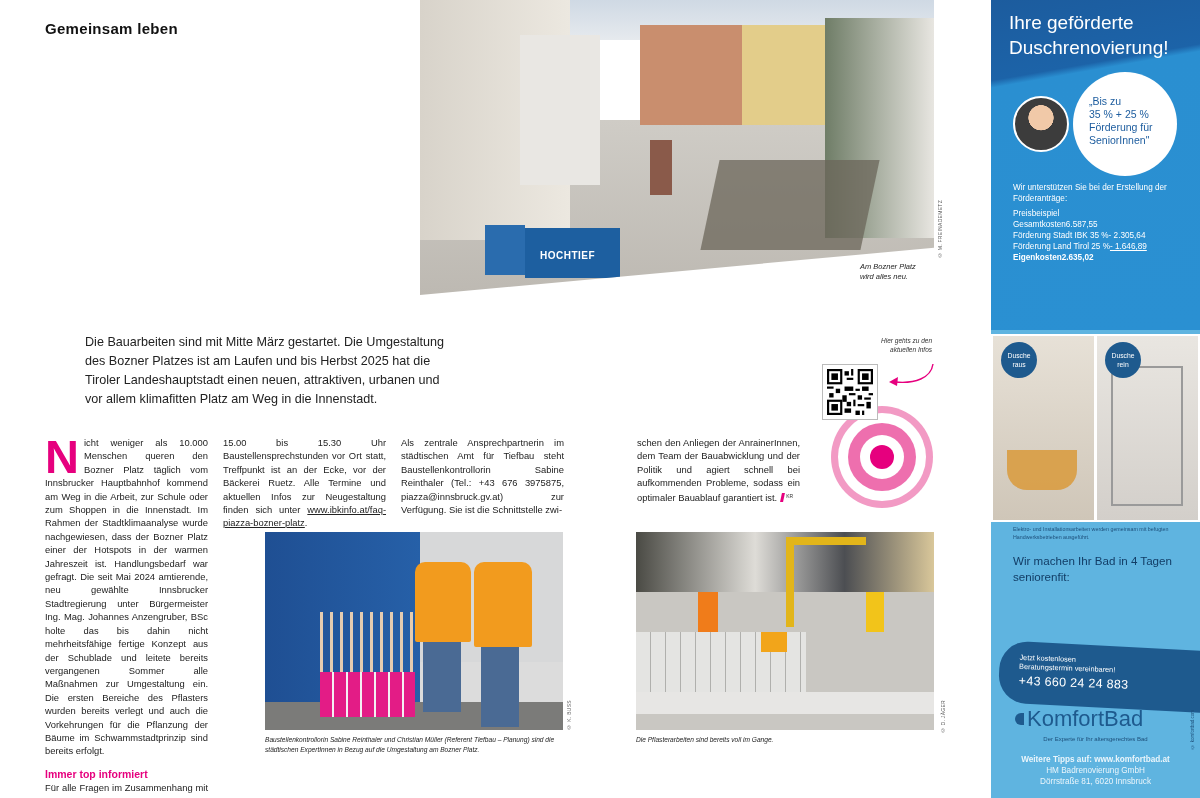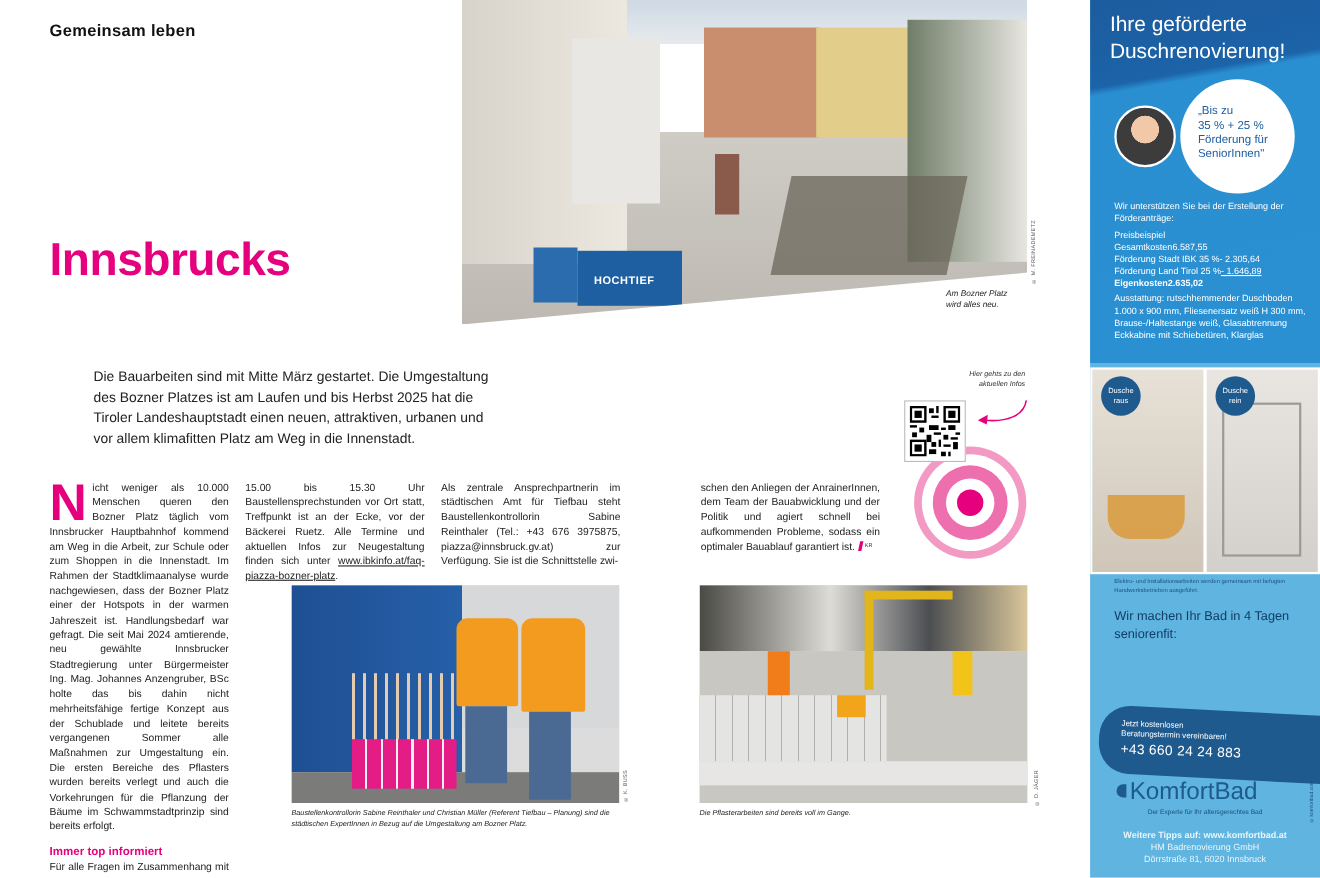--- a/index.html
+++ b/index.html
@@ -95,21 +95,20 @@
   .ad-tag { position:absolute; left:0; top:736px; width:209px; text-align:center; font-size: 6px; color:#1d4f7a; }
   .ad-contact { position:absolute; left:0; top:754px; width:209px; text-align:center; font-size: 8.2px; line-height: 11px; color:#eaf5fb; }
   .ad-contact .bold { font-weight:bold; }
   .ad-credit { position:absolute; left:199px; top:710px; font-size: 4.5px; color:#1d4f7a; writing-mode: vertical-rl; transform: rotate(180deg); }
 </style>
 </head>
 <body>
 
 <div class="abs section-kicker">Gemeinsam leben</div>
 <div class="abs headline">
-  <div>Innsbrucks</div>
 </div>
 
 <div class="abs hero-photo">
   <div class="hero-sky"></div>
   <div class="hero-square"></div>
   <div class="hero-bld-l"></div>
   <div class="hero-bld-l2"></div>
   <div class="hero-bld-c1"></div>
   <div class="hero-bld-c2"></div>
   <div class="hero-bld-r"></div>
@@ -250,21 +249,20 @@
       </div>
     <div class="row">
         <span>Förderung Land Tirol 25 %</span>
         <span class="u">- 1.646,89</span>
       </div>
     <div class="row total">
         <span>Eigenkosten</span>
         <span>2.635,02</span>
       </div>
   </div>
-  <div class="ad-equip">Ausstattung: rutschhemmender Duschboden 1.000 x 900 mm, Fliesenersatz weiß H 300 mm, Brause-/Haltestange weiß, Glasabtrennung Eckkabine mit Schiebetüren, Klarglas</div>
 
   <div class="ad-photos">
     <div class="ad-ph ad-ph1">
       <div class="tray"></div>
       <div class="ad-badge">Dusche raus</div>
     </div>
     <div class="ad-ph ad-ph2">
       <div class="glass"></div>
       <div class="ad-badge">Dusche rein</div>
     </div>

